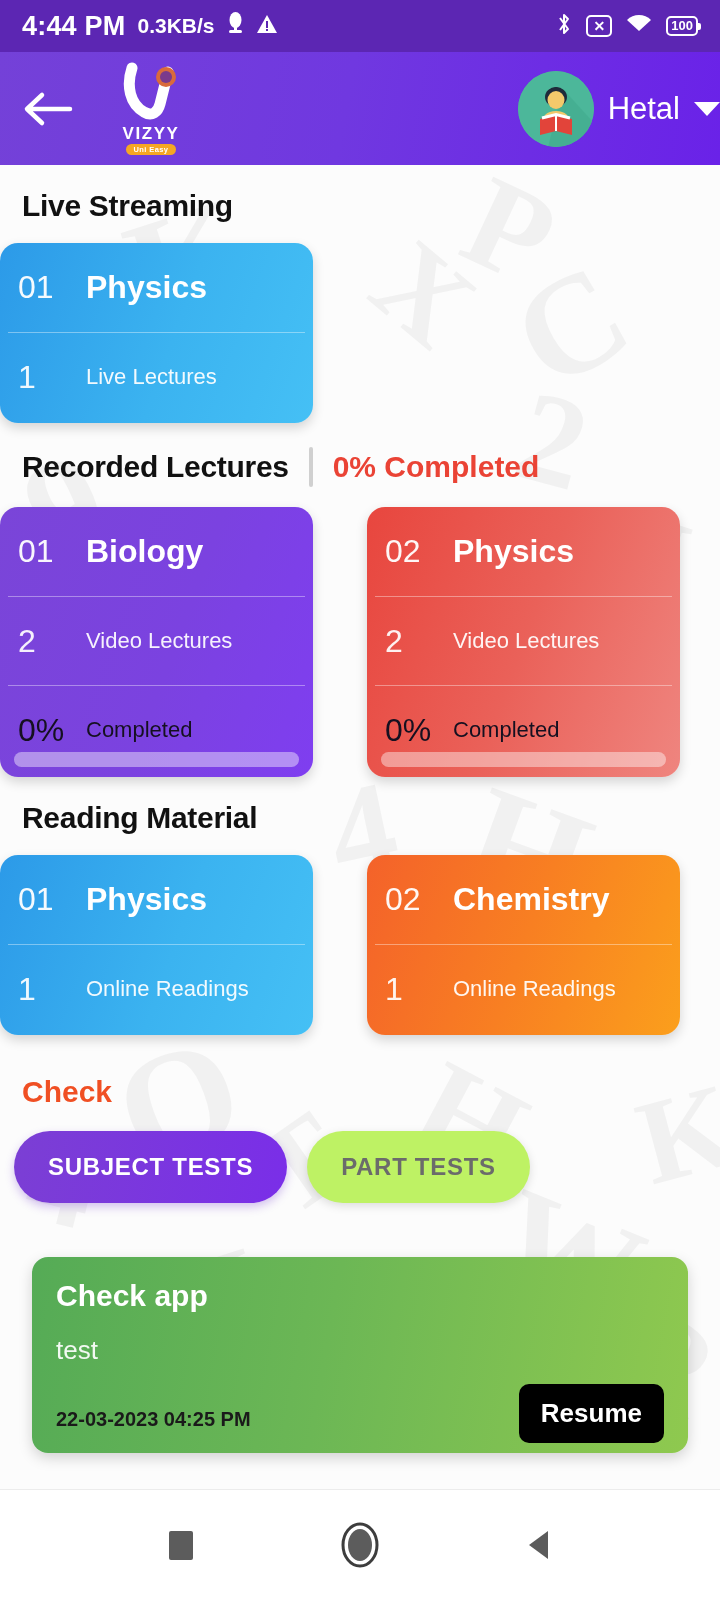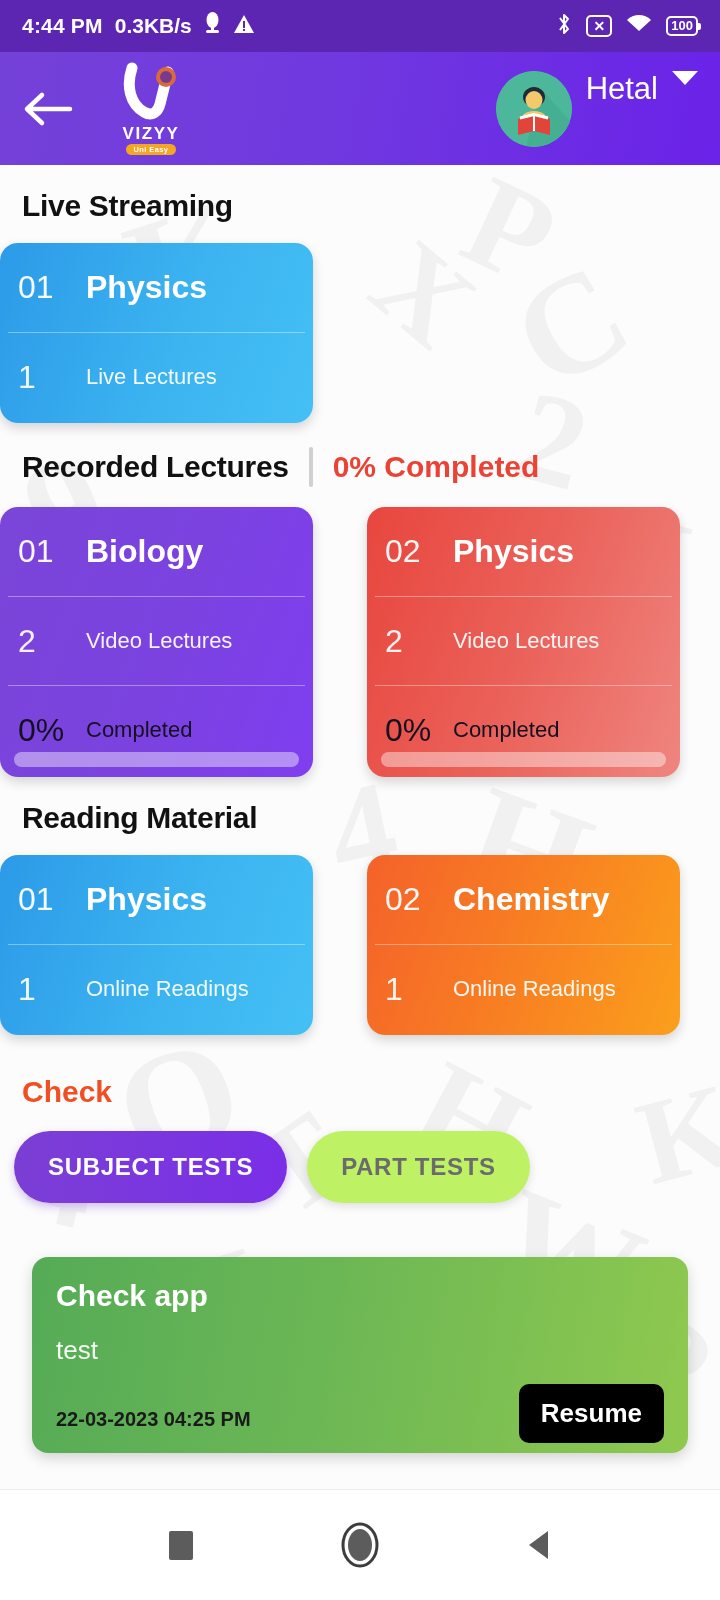--- a/index.html
+++ b/index.html
@@ -11,21 +11,21 @@
   #phone { position:relative; width:720px; height:1600px; background:#fff; overflow:hidden; }
 
   
   .statusbar {
     position:relative; height:52px; width:100%;
     background:#5c26b3;
     display:flex; align-items:center; justify-content:space-between;
     padding:0 22px; color:#fff; z-index:5;
   }
   .sb-left { display:flex; align-items:center; gap:12px; }
-  .sb-time { font-size:21px; font-weight:bold; letter-spacing:.2px; }
+  .sb-time { font-size:27px; font-weight:bold; letter-spacing:.2px; }
   .sb-net { font-size:21px; font-weight:bold; }
   .sb-right { display:flex; align-items:center; gap:14px; }
   .icn { display:inline-block; }
   .bat {
     border:2.5px solid #fff; border-radius:5px; padding:0 3px;
     font-size:13px; font-weight:bold; line-height:16px; position:relative;
   }
   .bat:after{ content:""; position:absolute; right:-5px; top:5px; width:3px; height:7px;
               background:#fff; border-radius:0 2px 2px 0; }
   .simx { border:2.5px solid #fff; border-radius:5px; width:26px; height:22px;
@@ -41,21 +41,21 @@
   .back-btn { width:96px; display:flex; align-items:center; justify-content:center;
               cursor:pointer; }
   .logo-wrap { display:flex; flex-direction:column; align-items:center; justify-content:center;
                width:110px; }
   .logo-mark { position:relative; width:58px; height:62px; }
   .logo-text { font-size:17px; font-weight:bold; color:#fff; letter-spacing:1.6px;
                line-height:1; margin-top:1px; }
   .logo-badge { margin-top:2px; background:#f5a623; color:#fff; font-size:7.5px;
                 font-weight:bold; letter-spacing:.4px; border-radius:6px;
                 padding:1.5px 8px; line-height:1; }
-  .profile { margin-left:auto; display:flex; gap:14px; padding-right:22px;
+  .profile { margin-left:auto; display:flex; align-items:center; gap:14px; 
              cursor:pointer; }
   .avatar { width:76px; height:76px; border-radius:50%; background:#4cb79a;
             position:relative; overflow:hidden; flex:none; }
   .pname { font-size:31px; color:#fff; }
   .caret { width:0;height:0;border-left:13px solid transparent;border-right:13px solid transparent;
            border-top:14px solid #fff; }
 
   
   .content { position:relative; height:1324px; width:100%; background:#fcfcfc;
              overflow:hidden; }

